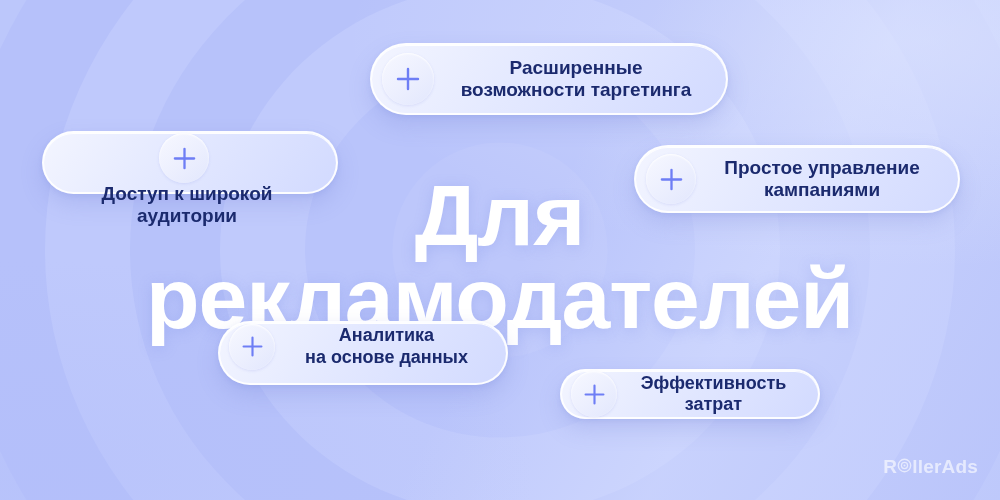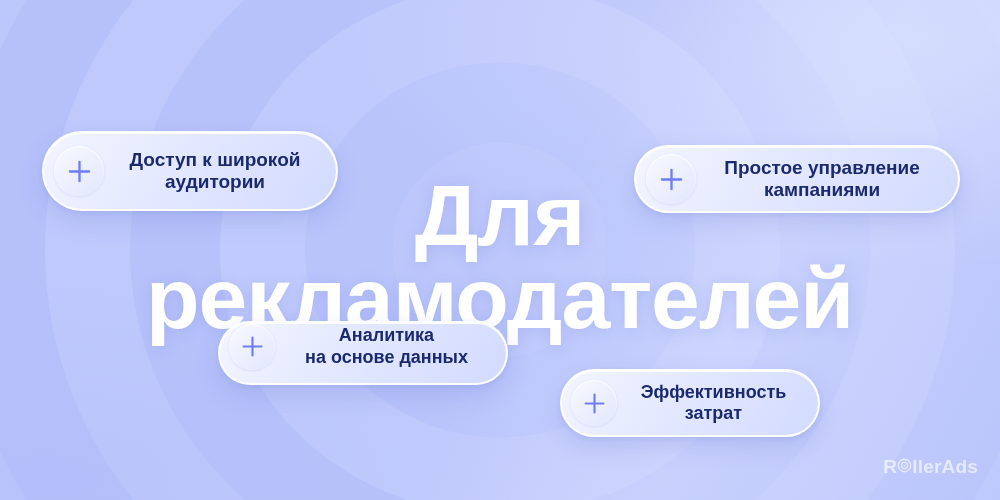--- a/index.html
+++ b/index.html
@@ -120,42 +120,43 @@
 
   
   #pill-targeting {
     left: 370px; top: 43px; width: 358px; height: 72px;
     padding: 0 16px 0 10px;
   }
   #pill-targeting .plus-wrap { width: 52px; height: 52px; margin-right: 8px; }
   #pill-targeting .pill-label { font-size: 19px; }
 
   #pill-audience {
-    left: 42px; top: 131px; width: 296px; height: 80px;
+    left: 42px; top: 131px; width: 296px; height: 63px;
     padding: 0 16px 0 10px;
+    flex-direction: column;
   }
   #pill-audience .plus-wrap { width: 50px; height: 50px; margin-right: 6px; }
   #pill-audience .pill-label { font-size: 19px; }
 
   #pill-campaigns {
     left: 634px; top: 145px; width: 326px; height: 68px;
     padding: 0 16px 0 10px;
   }
   #pill-campaigns .plus-wrap { width: 50px; height: 50px; margin-right: 6px; }
   #pill-campaigns .pill-label { font-size: 19px; text-align: center; }
 
   #pill-analytics {
     left: 218px; top: 321px; width: 290px; height: 64px;
     padding: 0 14px 13px 9px;
   }
   #pill-analytics .plus-wrap { width: 46px; height: 46px; margin-right: 6px; }
   #pill-analytics .pill-label { font-size: 18px; }
 
   #pill-cost {
-    left: 560px; top: 369px; width: 260px; height: 68px;
+    left: 560px; top: 369px; width: 260px; height: 50px;
     padding: 0 14px 0 9px;
   }
   #pill-cost .plus-wrap { width: 46px; height: 46px; margin-right: 6px; }
   #pill-cost .pill-label { font-size: 18px; }
 
   
   .logo {
     position: absolute;
     right: 22px;
     bottom: 22px;
@@ -185,20 +186,29 @@
     <div class="ring r7"></div>
   </div>
   <div class="sheen"></div>
   <div class="sheen2"></div>
 
   <div class="headline">
     <span class="l1">Для</span>
     <span class="l2">рекламодателей</span>
   </div>
 
+  <div class="pill" id="pill-targeting">
+    <span class="plus-wrap">
+      <svg width="28" height="28" viewBox="0 0 28 28" aria-hidden="true">
+        <path d="M14 4 L14 24 M4 14 L24 14" stroke="#6e7ef5" stroke-width="2.4" stroke-linecap="round"></path>
+      </svg>
+    </span>
+    <span class="pill-label">Расширенные
+возможности таргетинга</span>
+  </div>
 
   <div class="pill" id="pill-audience">
     <span class="plus-wrap">
       <svg width="27" height="27" viewBox="0 0 28 28" aria-hidden="true">
         <path d="M14 4 L14 24 M4 14 L24 14" stroke="#6e7ef5" stroke-width="2.4" stroke-linecap="round"></path>
       </svg>
     </span>
     <span class="pill-label">Доступ к широкой
 аудитории</span>
   </div>

